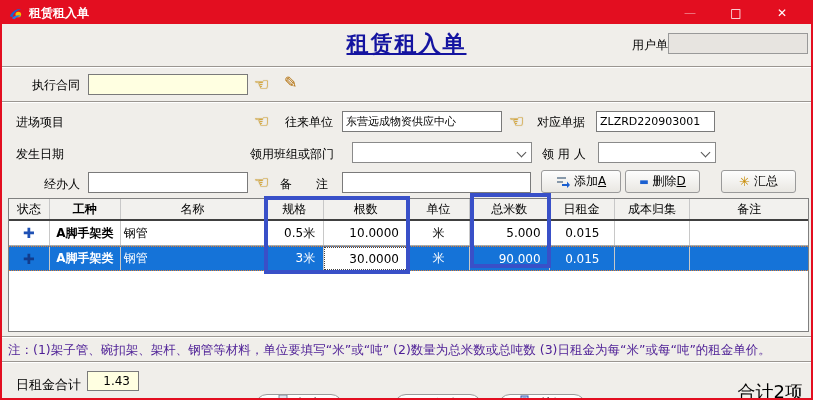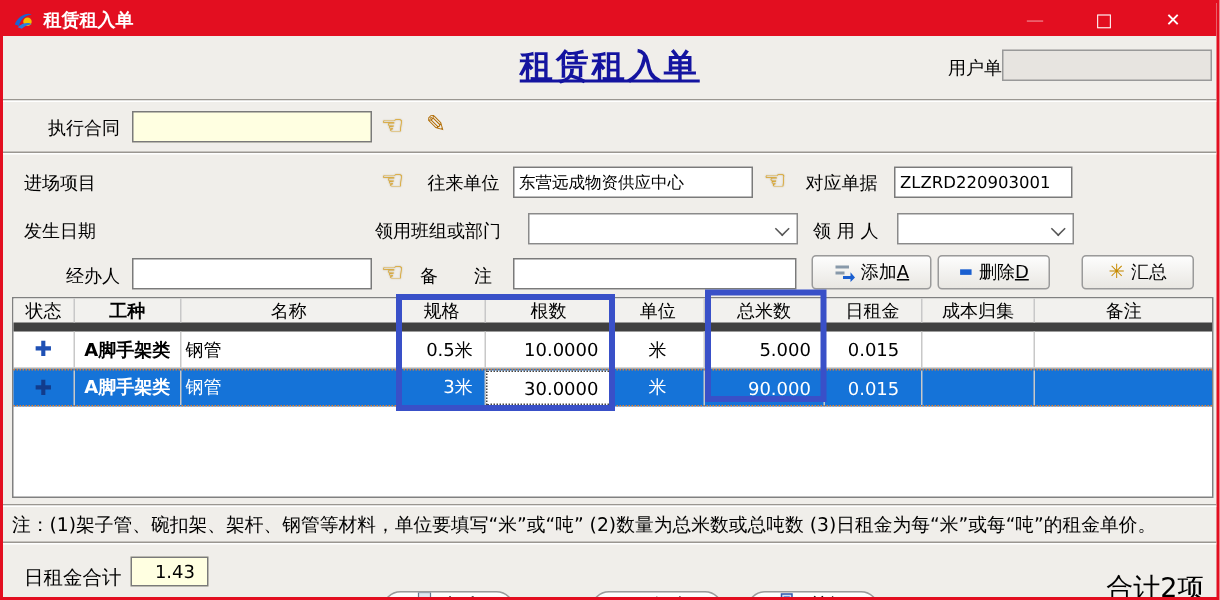--- a/index.html
+++ b/index.html
@@ -32,36 +32,36 @@
   .hand { position:absolute; font-size:17px; color:#E8A000; text-shadow:0 0 1px #7a5a00; cursor:pointer; line-height:20px; }
   .pencil { position:absolute; font-size:16px; color:#b06a00; cursor:pointer; }
   .datebtn { position:absolute; right:1px; top:1px; bottom:1px; width:30px; background:#EDEBE7; border-left:1px solid #aaa; display:flex; align-items:center; justify-content:center; gap:2px; font-size:9px; color:#334; cursor:pointer; }
 
   .mini-btn { position:absolute; height:23px; background:linear-gradient(#fdfdfd,#e9e7e2); border:1px solid #9a9a9a; border-radius:3px; display:flex; align-items:center; justify-content:center; gap:4px; font-size:12px; cursor:pointer; }
   .mini-btn .key { text-decoration:underline; }
 
   
   .tbl { position:absolute; left:6px; top:174px; width:801px; height:134px; background:#fff; border:1px solid #808080; }
   .trow { display:flex; width:799px; }
-  .thead { height:22px; background:#F2F1EE; border-bottom:6px solid #404040; }
+  .thead { height:22px; background:#F2F1EE; border-bottom:2px solid #404040; }
   .tbody-row { height:25px; border-bottom:1px solid #aaa; }
   .cell { height:100%; border-right:1px solid #c8c8c8; overflow:hidden; white-space:nowrap; display:flex; align-items:center; justify-content:center; font-size:12px; }
   .cell:last-child { border-right:none; }
   .c0{width:41px;} .c1{width:71px;font-weight:bold;} .c2{width:145px;} .c3{width:59px;} .c4{width:84px;}
   .c5{width:62px;} .c6{width:80px;} .c7{width:65px;} .c8{width:76px;} .c9{width:118px;}
   .al{ justify-content:flex-start; padding-left:3px; }
   .ar{ justify-content:flex-end; padding-right:8px; }
   .plus { color:#1E50B4; font-size:14px; font-weight:bold; }
   .sel { background:#1573D8; color:#fff; border-top:1px dotted #E08030; border-bottom:1px dotted #E08030; }
   .sel .plus { color:#123C8C; }
   .sel .editcell { background:#fff; color:#000; border:1px dotted #444; }
 
   .ann { position:absolute; border:4px solid #3950C8; pointer-events:none; }
 
-  .note { position:absolute; left:6px; top:318px; right:4px; color:#000000; font-size:12.5px; white-space:nowrap; overflow:hidden; }
+  .note { position:absolute; left:6px; top:318px; right:4px; color:#4c1d95; font-size:12.5px; white-space:nowrap; overflow:hidden; }
 
   .big-btn { position:absolute; top:346px; width:88px; height:25px; background:linear-gradient(#ffffff,#ece9e4); border:1px solid #9a9a9a; border-radius:12px; display:flex; justify-content:center; gap:6px; font-size:13px; cursor:pointer;margin-top:24px; }
   .check { color:#1d9e1d; font-weight:bold; font-size:15px; }
   .count { position:absolute; right:8px; top:356px; font-size:18px; }
 </style>
 </head>
 <body>
 
 <div class="window">
 

